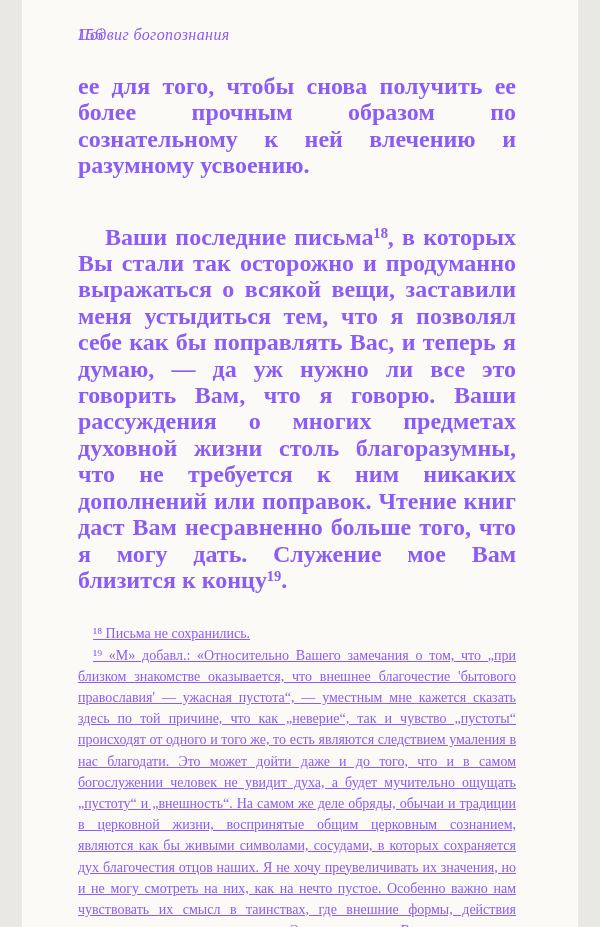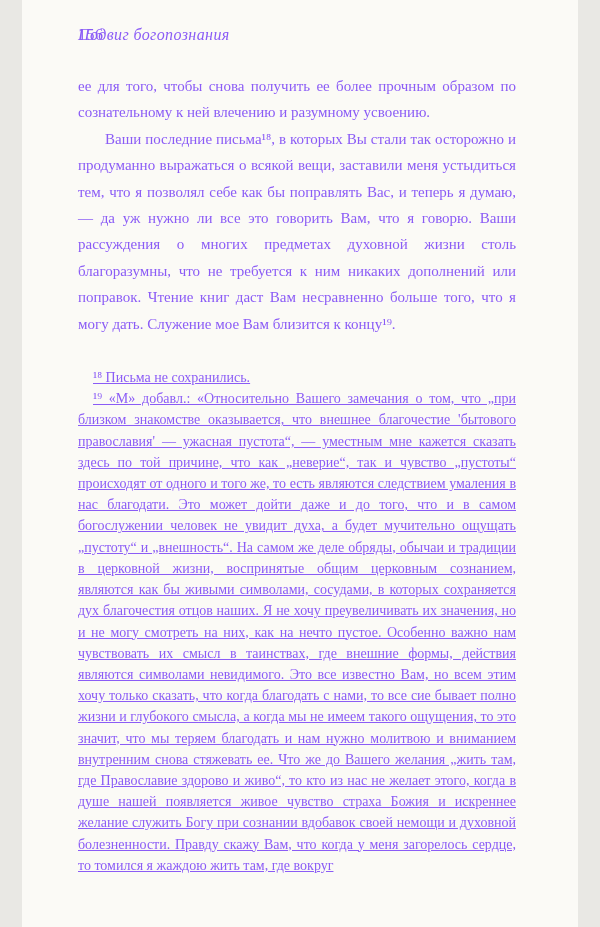--- a/index.html
+++ b/index.html
@@ -34,29 +34,31 @@
     position: absolute;
     left: 0;
     right: 0;
     top: 0;
     text-align: left;
     font-style: italic;
     letter-spacing: 0.4px;
   }
   .body-text {
     margin-top: 25px;
-    font-size: 15px;
+    font-size: 24px;
     line-height: 26.4px;
     text-align: justify;
+    font-weight: bold;
   }
   .body-text p {
     margin: 0;
   }
   .body-text p.indent {
     text-indent: 27px;
+    margin-top: 45px;
   }
   .footnotes {
     margin-top: 30px;
     font-size: 14px;
     line-height: 21.2px;
     text-align: justify;
     text-decoration: underline;
   }
   .footnotes p {
     margin: 0;

